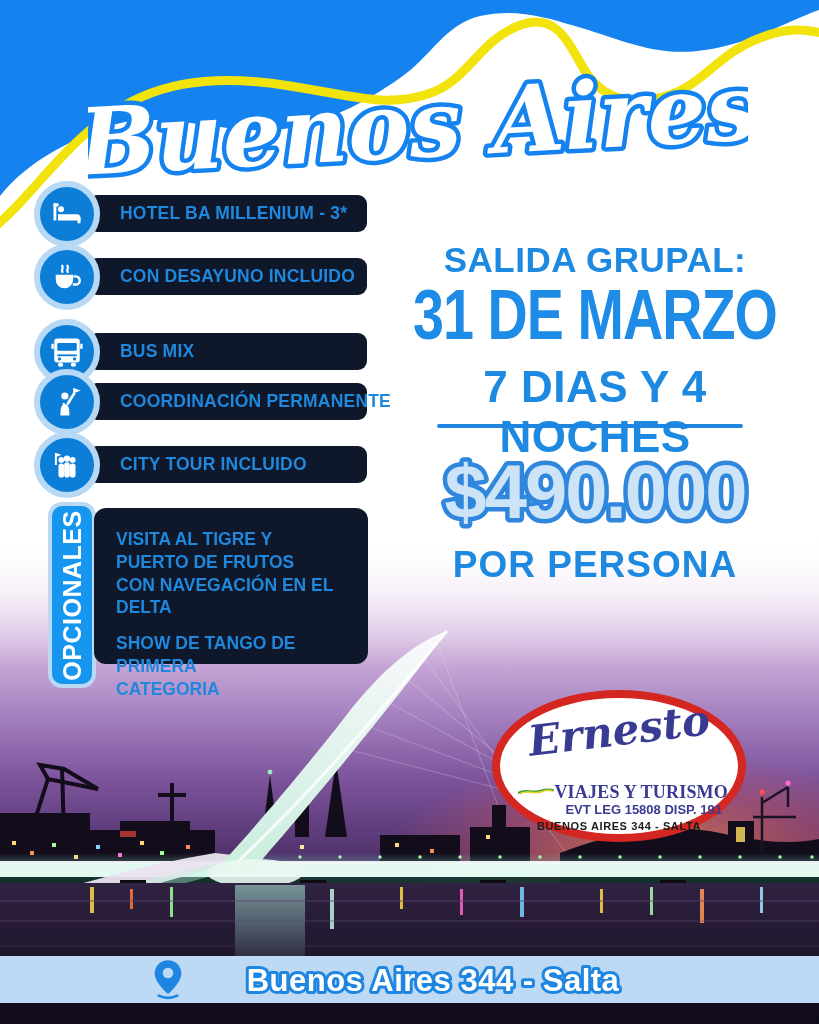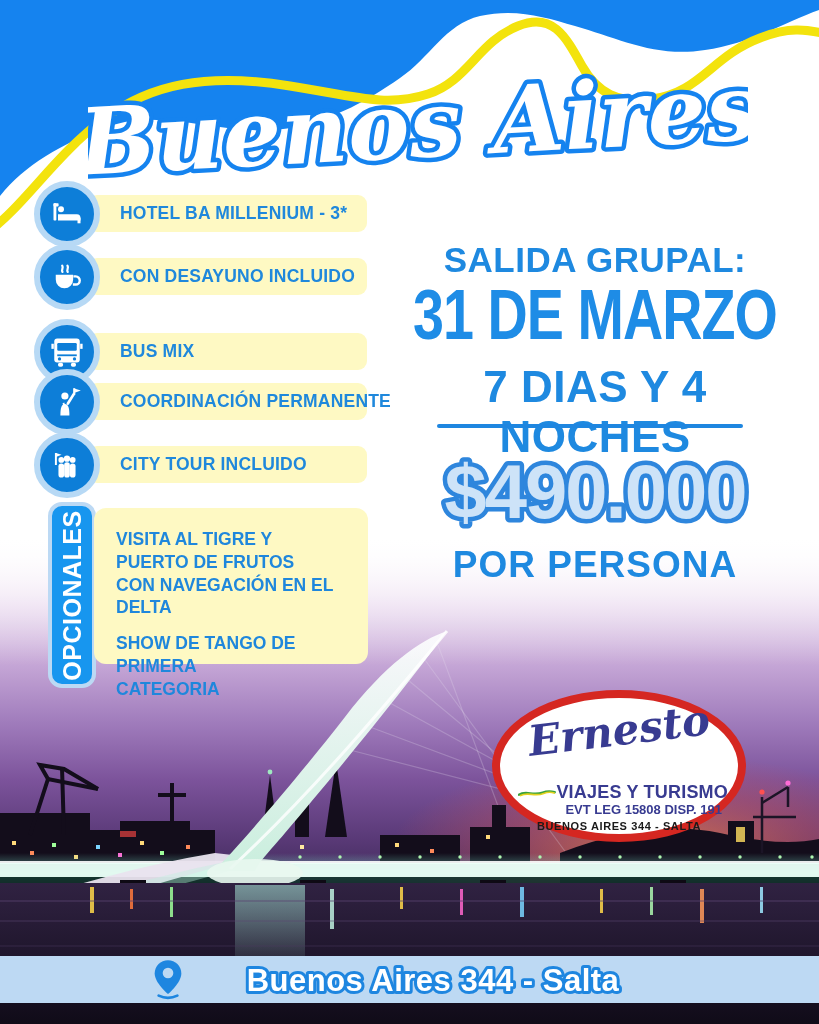--- a/index.html
+++ b/index.html
@@ -3,53 +3,53 @@
 <meta charset="utf-8">
 <style>
   html,body{margin:0;padding:0;background:#ffffff;}
   .poster{position:relative;width:819px;height:1024px;overflow:hidden;background:#ffffff;
           font-family:"Liberation Sans",sans-serif;}
   .abs{position:absolute;}
 
   
   .feature{position:absolute;left:34px;width:340px;height:66px;}
   .feature .bar{position:absolute;left:54px;top:14px;width:279px;height:37px;
-      background:#fef9c3;border-radius:9px;display:flex;align-items:center;padding-left:32px;box-sizing:border-box;}
+      background:#0f172a;border-radius:9px;display:flex;align-items:center;padding-left:32px;box-sizing:border-box;}
   .feature .bar span{color:#1f88dc;font-weight:bold;font-size:17.5px;letter-spacing:.2px;white-space:nowrap;}
   .feature .circle{position:absolute;left:0;top:0;width:66px;height:66px;border-radius:50%;
       background:#0d7ed8;border:6px solid #b7d9f5;box-sizing:border-box;
       display:flex;align-items:center;justify-content:center;}
   .feature .circle svg{width:36px;height:36px;}
 
   
   .opt-tab{position:absolute;left:48px;top:502px;width:48px;height:186px;background:#1796ef;
       border:4px solid #bcd9f4;border-radius:14px;box-sizing:border-box;
       display:flex;align-items:center;justify-content:center;}
   .opt-tab span{transform:rotate(-90deg);color:#ffffff;font-weight:bold;font-size:25px;
       letter-spacing:.5px;white-space:nowrap;}
-  .opt-panel{position:absolute;left:94px;top:508px;width:274px;height:156px;background:#fef9c3;
+  .opt-panel{position:absolute;left:94px;top:508px;width:274px;height:156px;background:#0f172a;
       border-radius:12px;box-sizing:border-box;padding:20px 14px 0 22px;}
   .opt-panel .line{display:block;color:#1f87dc;font-weight:bold;font-size:17.5px;line-height:1.3;}
   .opt-panel .gap{height:13px;}
 
   
   .rcol{position:absolute;left:390px;width:410px;text-align:center;color:#1e89e0;font-weight:bold;}
   .salida{top:240px;font-size:35px;letter-spacing:.5px;}
   .fecha{top:274px;font-size:58px;letter-spacing:-1px;transform:scale(.96,1.2);transform-origin:top center;color:#1e8ce6;}
   .dur{top:362px;font-size:44px;letter-spacing:.5px;}
   .divider{position:absolute;left:437px;top:424px;width:306px;height:4px;background:#1e86e0;border-radius:2px;}
   .per{top:544px;font-size:37px;letter-spacing:1px;}
 
   
   .logo{position:absolute;left:492px;top:690px;width:254px;height:152px;background:#ffffff;
       border:8px solid #d52721;border-radius:50%;box-sizing:border-box;z-index:6;}
   .logo .brand{position:absolute;top:8px;left:0;width:100%;text-align:center;
       font-family:"DejaVu Serif",serif;font-style:italic;font-weight:bold;font-size:42px;
       color:#383b91;transform:rotate(-7deg);}
-  .logo .tagrow{position:absolute;top:84px;left:18px;right:10px;display:flex;align-items:center;}
+  .logo .tagrow{position:absolute;top:84px;left:18px;right:10px;display:flex;font-family:Liberation Serif, serif;}
   .logo .tagline{color:#383b91;font-weight:bold;font-size:18px;letter-spacing:.2px;white-space:nowrap;}
   .logo .license{position:absolute;top:104px;right:16px;color:#383b91;font-weight:bold;font-size:13px;}
   .logo .address{position:absolute;top:122px;left:0;width:100%;text-align:center;color:#1a1a1a;
       font-weight:bold;font-size:11px;letter-spacing:.6px;}
 
   
   .footer{position:absolute;left:0;top:956px;width:819px;height:47px;background:#bdd9f3;z-index:7;
       display:flex;align-items:center;justify-content:center;gap:14px;}
   .footer svg.pin{width:32px;height:42px;margin-top:-2px;}
 

